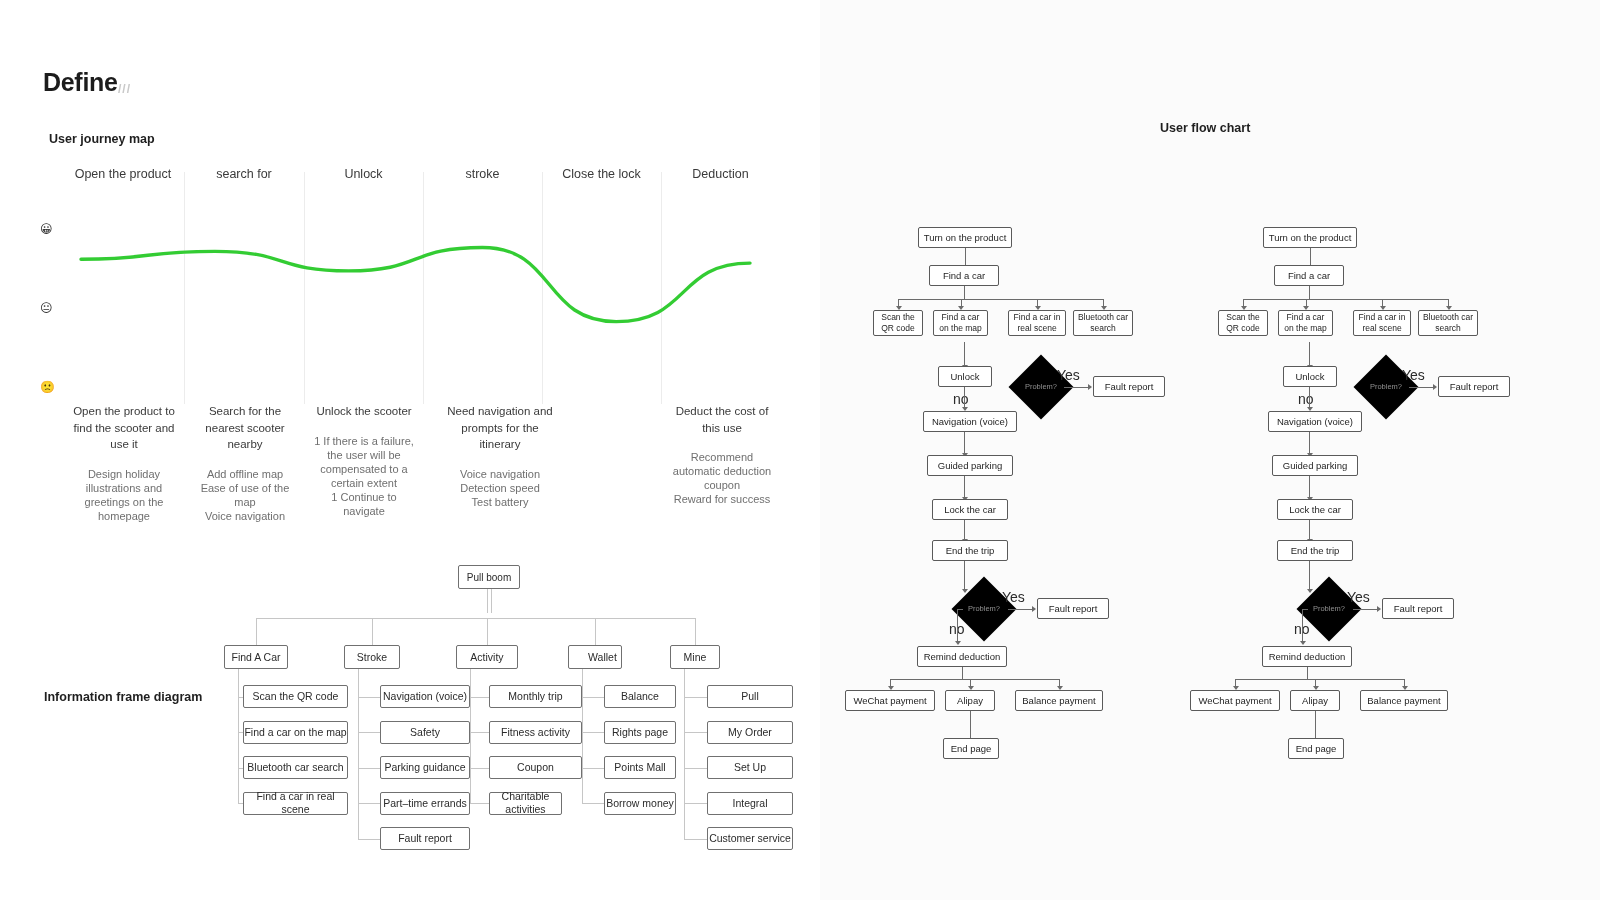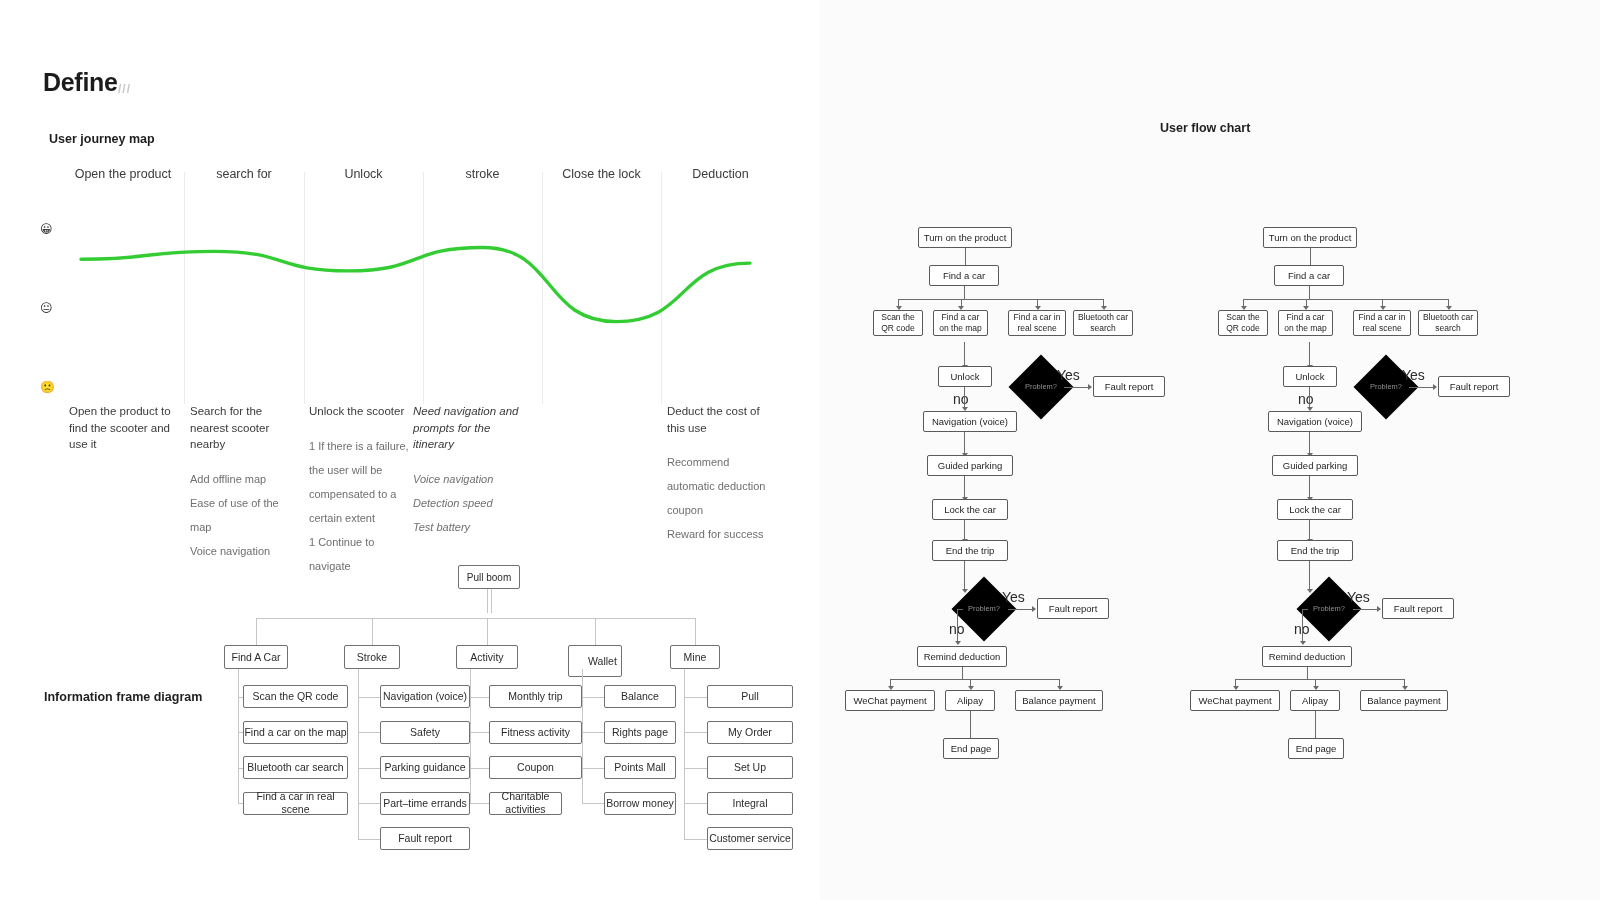--- a/index.html
+++ b/index.html
@@ -35,27 +35,27 @@
 
   
   .jm-wrap{position:absolute;left:43px;top:165px;width:760px;height:380px;}
   .jm-divider{position:absolute;top:7px;width:1px;height:232px;background:#ececec;}
   .jm-stage{
     position:absolute;top:0;height:18px;line-height:18px;
     font-size:12.5px;color:#3a3a3a;text-align:center;
   }
   .jm-emoji{position:absolute;left:-3px;font-size:12px;line-height:12px;}
   .jm-col{
-    position:absolute;top:238px;width:110px;
+    position:absolute;top:238px;width:110px;text-align:center;
   }
   .jm-col .jm-title{
     font-size:11.5px;line-height:16.5px;color:#3a3a3a;margin:0 0 14px 0;white-space:pre-line;
   }
   .jm-col .jm-notes{
-    font-size:11px;line-height:24px;color:#6f6f6f;white-space:pre-line;
+    font-size:11px;line-height:14px;color:#6f6f6f;white-space:pre-line;
   }
   #jm-curve{position:absolute;left:43px;top:165px;}
 
   
   #info-frame{position:absolute;left:0;top:0;width:820px;height:900px;}
   .node{
     position:absolute;box-sizing:border-box;
     border:1px solid #707070;background:#ffffff;border-radius:2px;
     font-size:10.5px;color:#2b2b2b;
     display:flex;align-items:center;justify-content:center;
@@ -123,33 +123,34 @@
   <div class="jm-stage" style="left:380px;width:119px;">stroke</div>
   <div class="jm-stage" style="left:499px;width:119px;">Close the lock</div>
   <div class="jm-stage" style="left:618px;width:119px;">Deduction</div>
 
   <div class="jm-emoji" style="top:58px;">😀</div>
   <div class="jm-emoji" style="top:137px;">😐</div>
   <div class="jm-emoji" style="top:216px;">🙁</div>
 
   <div class="jm-col" style="left:26px;">
     <div class="jm-title">Open the product to find the scooter and use it</div>
+    <div class="jm-notes">Design holiday illustrations and greetings on the homepage</div>
   </div>
   <div class="jm-col" style="left:147px;">
     <div class="jm-title">Search for the nearest scooter nearby</div>
     <div class="jm-notes">Add offline map
 Ease of use of the map
 Voice navigation</div>
   </div>
   <div class="jm-col" style="left:266px;">
     <div class="jm-title">Unlock the scooter</div>
     <div class="jm-notes">1 If there is a failure, the user will be compensated to a certain extent
 1 Continue to navigate</div>
   </div>
-  <div class="jm-col" style="left:370px;font-style:italic;">
+  <div class="jm-col" style="left:402px;">
     <div class="jm-title">Need navigation and prompts for the itinerary</div>
     <div class="jm-notes">Voice navigation
 Detection speed
 Test battery</div>
   </div>
   <div class="jm-col" style="left:624px;">
     <div class="jm-title">Deduct the cost of this use</div>
     <div class="jm-notes">Recommend automatic deduction coupon
 Reward for success</div>
   </div>
@@ -194,21 +195,21 @@
     <div class="node" style="left:489px;top:685px;width:93px;height:23px;">Monthly trip</div>
     <div class="conn h" style="left:470px;top:696.5px;width:19px;"></div>
     <div class="node" style="left:489px;top:720.5px;width:93px;height:23px;">Fitness activity</div>
     <div class="conn h" style="left:470px;top:732px;width:19px;"></div>
     <div class="node" style="left:489px;top:756px;width:93px;height:23px;">Coupon</div>
     <div class="conn h" style="left:470px;top:767.5px;width:19px;"></div>
     <div class="node" style="left:489px;top:791.5px;width:73px;height:23px;">Charitable activities</div>
     <div class="conn h" style="left:470px;top:803px;width:19px;"></div>
     <div class="conn v" style="left:470px;top:669px;height:134px;"></div>
     <div class="conn v" style="left:595px;top:618px;height:27px;"></div>
-    <div class="node" style="left:568px;top:645px;width:54px;height:32px;padding-left:15px;">Wallet</div>
+    <div class="node" style="left:568px;top:645px;width:54px;height:24px;padding-left:15px;">Wallet</div>
     <div class="node" style="left:604px;top:685px;width:72px;height:23px;">Balance</div>
     <div class="conn h" style="left:582px;top:696.5px;width:22px;"></div>
     <div class="node" style="left:604px;top:720.5px;width:72px;height:23px;">Rights page</div>
     <div class="conn h" style="left:582px;top:732px;width:22px;"></div>
     <div class="node" style="left:604px;top:756px;width:72px;height:23px;">Points Mall</div>
     <div class="conn h" style="left:582px;top:767.5px;width:22px;"></div>
     <div class="node" style="left:604px;top:791.5px;width:72px;height:23px;">Borrow money</div>
     <div class="conn h" style="left:582px;top:803px;width:22px;"></div>
     <div class="conn v" style="left:582px;top:669px;height:134px;"></div>
     <div class="conn v" style="left:695px;top:618px;height:27px;"></div>

